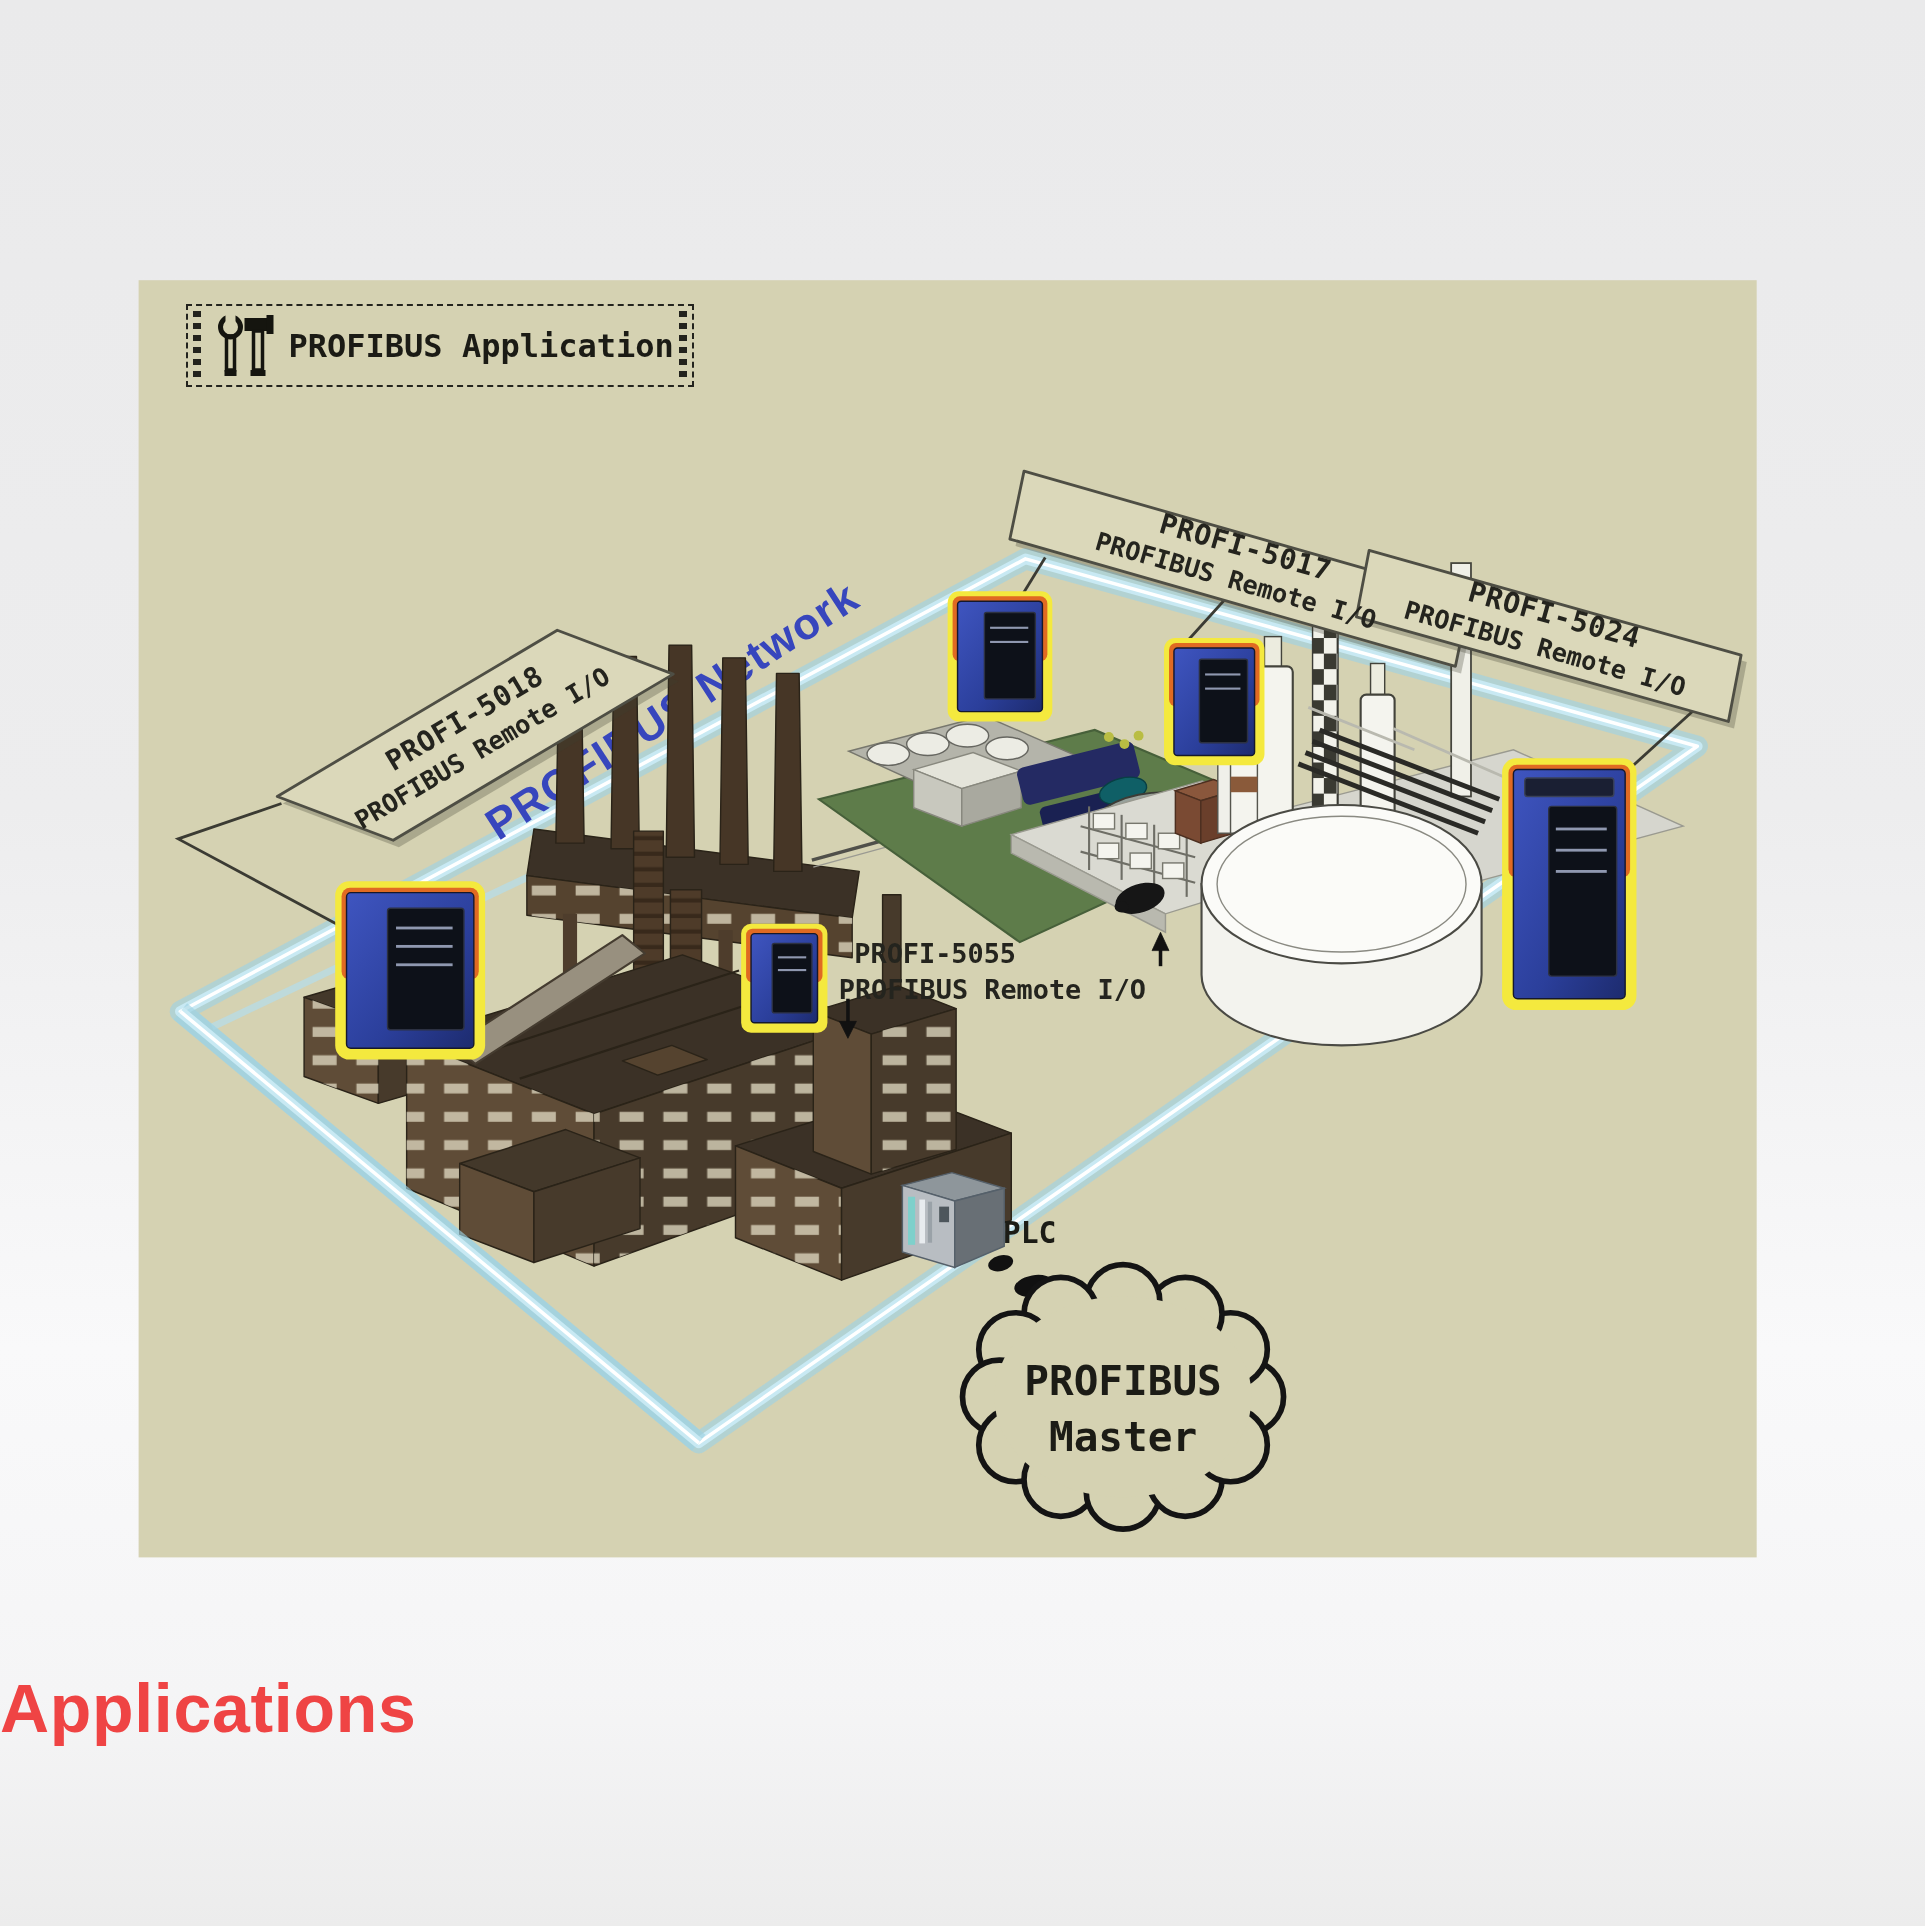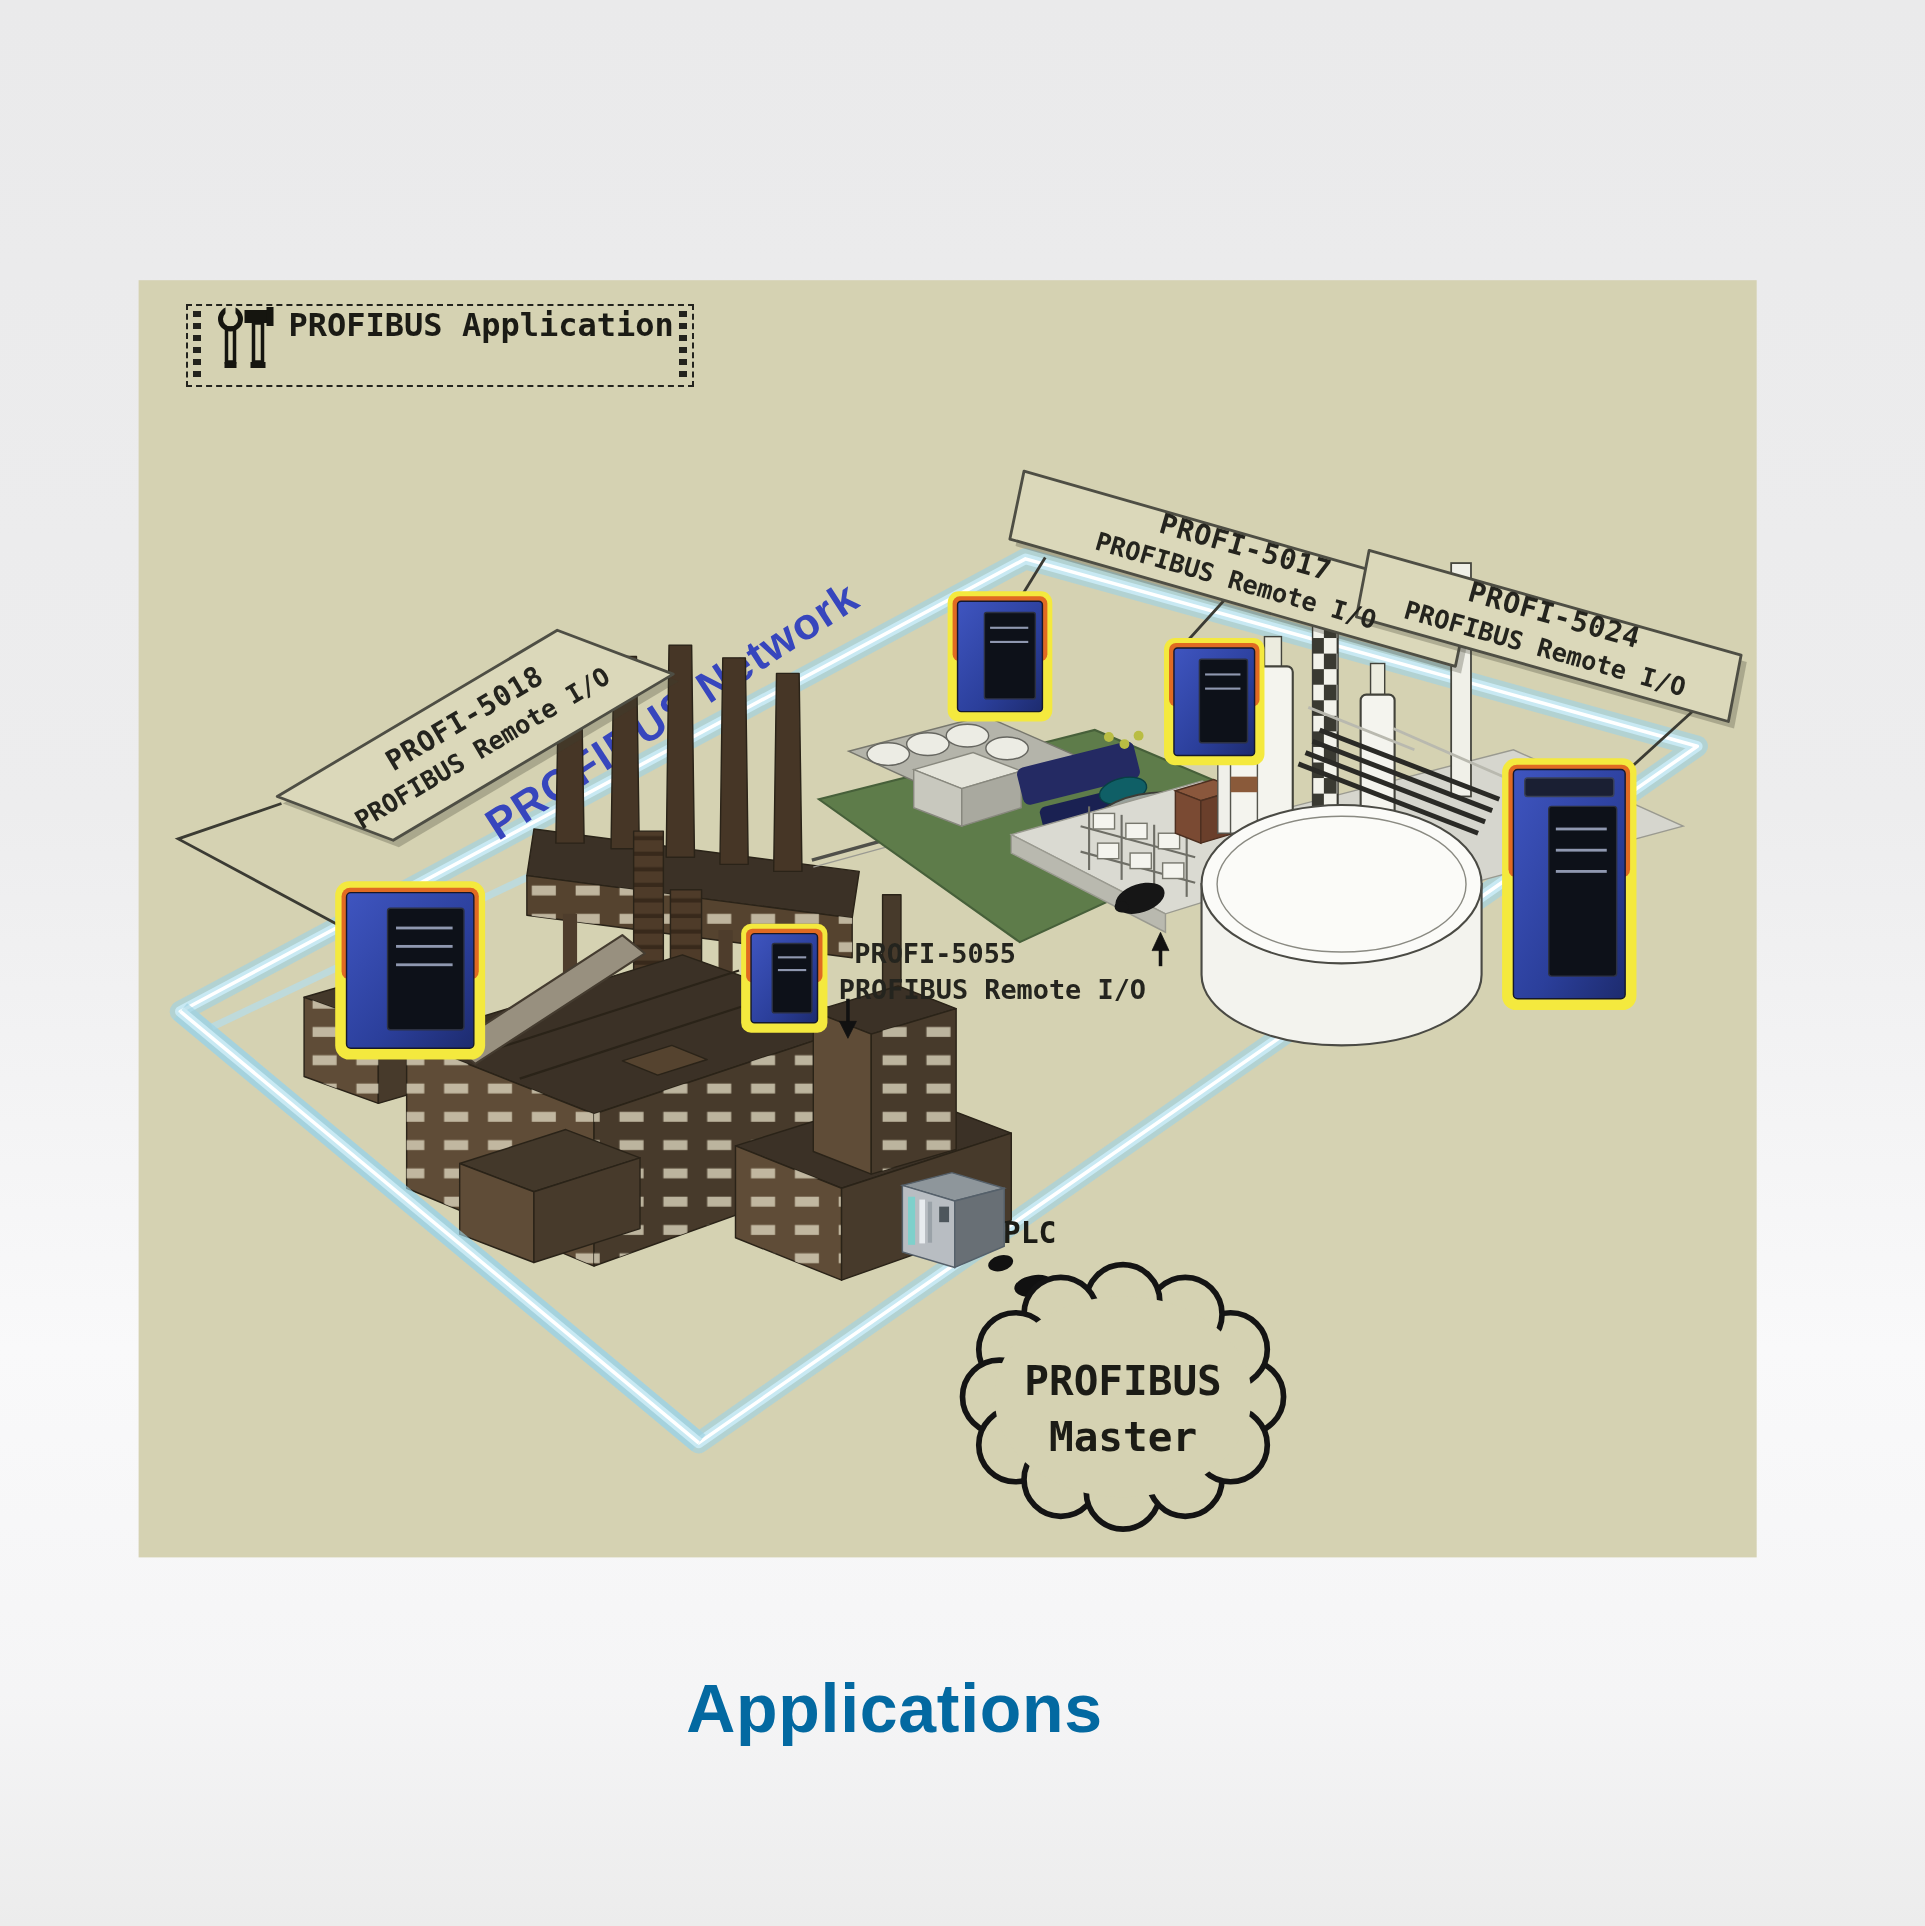--- a/index.html
+++ b/index.html
@@ -13,32 +13,32 @@
   .plaque-line1{font-size:40px;fill:#24241e;letter-spacing:1px;}
   .plaque-line2{font-size:36px;fill:#24241e;letter-spacing:0px;}
   .flat-label{font-size:38px;fill:#24241e;}
   .net-label{font-family:"Liberation Sans",sans-serif;font-weight:bold;font-size:62px;fill:#3746bd;letter-spacing:2px;}
   .plc-label{font-size:42px;fill:#1c1c16;}
   .cloud-label{font-size:58px;fill:#1c1c16;}
   
   .hdr-box{
     position:absolute;left:186px;top:304px;width:508px;height:83px;z-index:3;
     border:2.8px dashed #23231d;box-sizing:border-box;
-    display:flex;gap:14px;
+    display:flex;align-items:center;gap:14px;
   }
   .hdr-strip{position:absolute;top:5px;bottom:5px;width:7.8px;
     background:repeating-linear-gradient(180deg,#23231d 0 5.7px,rgba(0,0,0,0) 5.7px 12px);}
   .hdr-strip.left{left:5px;}
   .hdr-strip.right{right:5px;}
   .hdr-icon{margin-left:25.5px;flex:0 0 auto;display:block;}
   .hdr-title{font-family:"DejaVu Sans Mono","Liberation Mono",monospace;font-weight:bold;
     font-size:32px;color:#1b1b15;white-space:nowrap;letter-spacing:0px;}
   .caption{
-    position:absolute;left:0;top:1669px;width:1789px;text-align:center;z-index:3;
-    font-size:68px;font-weight:600;color:#0369a1;letter-spacing:0.7px;
+    position:absolute;left:0;top:1669px;width:1789px;z-index:3;
+    font-size:68px;font-weight:600;color:#ef4444;letter-spacing:0.7px;
   }
 </style>
 </head>
 <body>
 
 <svg id="scene" width="1925" height="1926" viewBox="0 0 2722 2723">
   <defs>
     <linearGradient id="modBody" x1="0" y1="0" x2="1" y2="1">
       <stop offset="0" stop-color="#3f55c0"></stop>
         <stop offset="0.6" stop-color="#2b3f9b"></stop>

